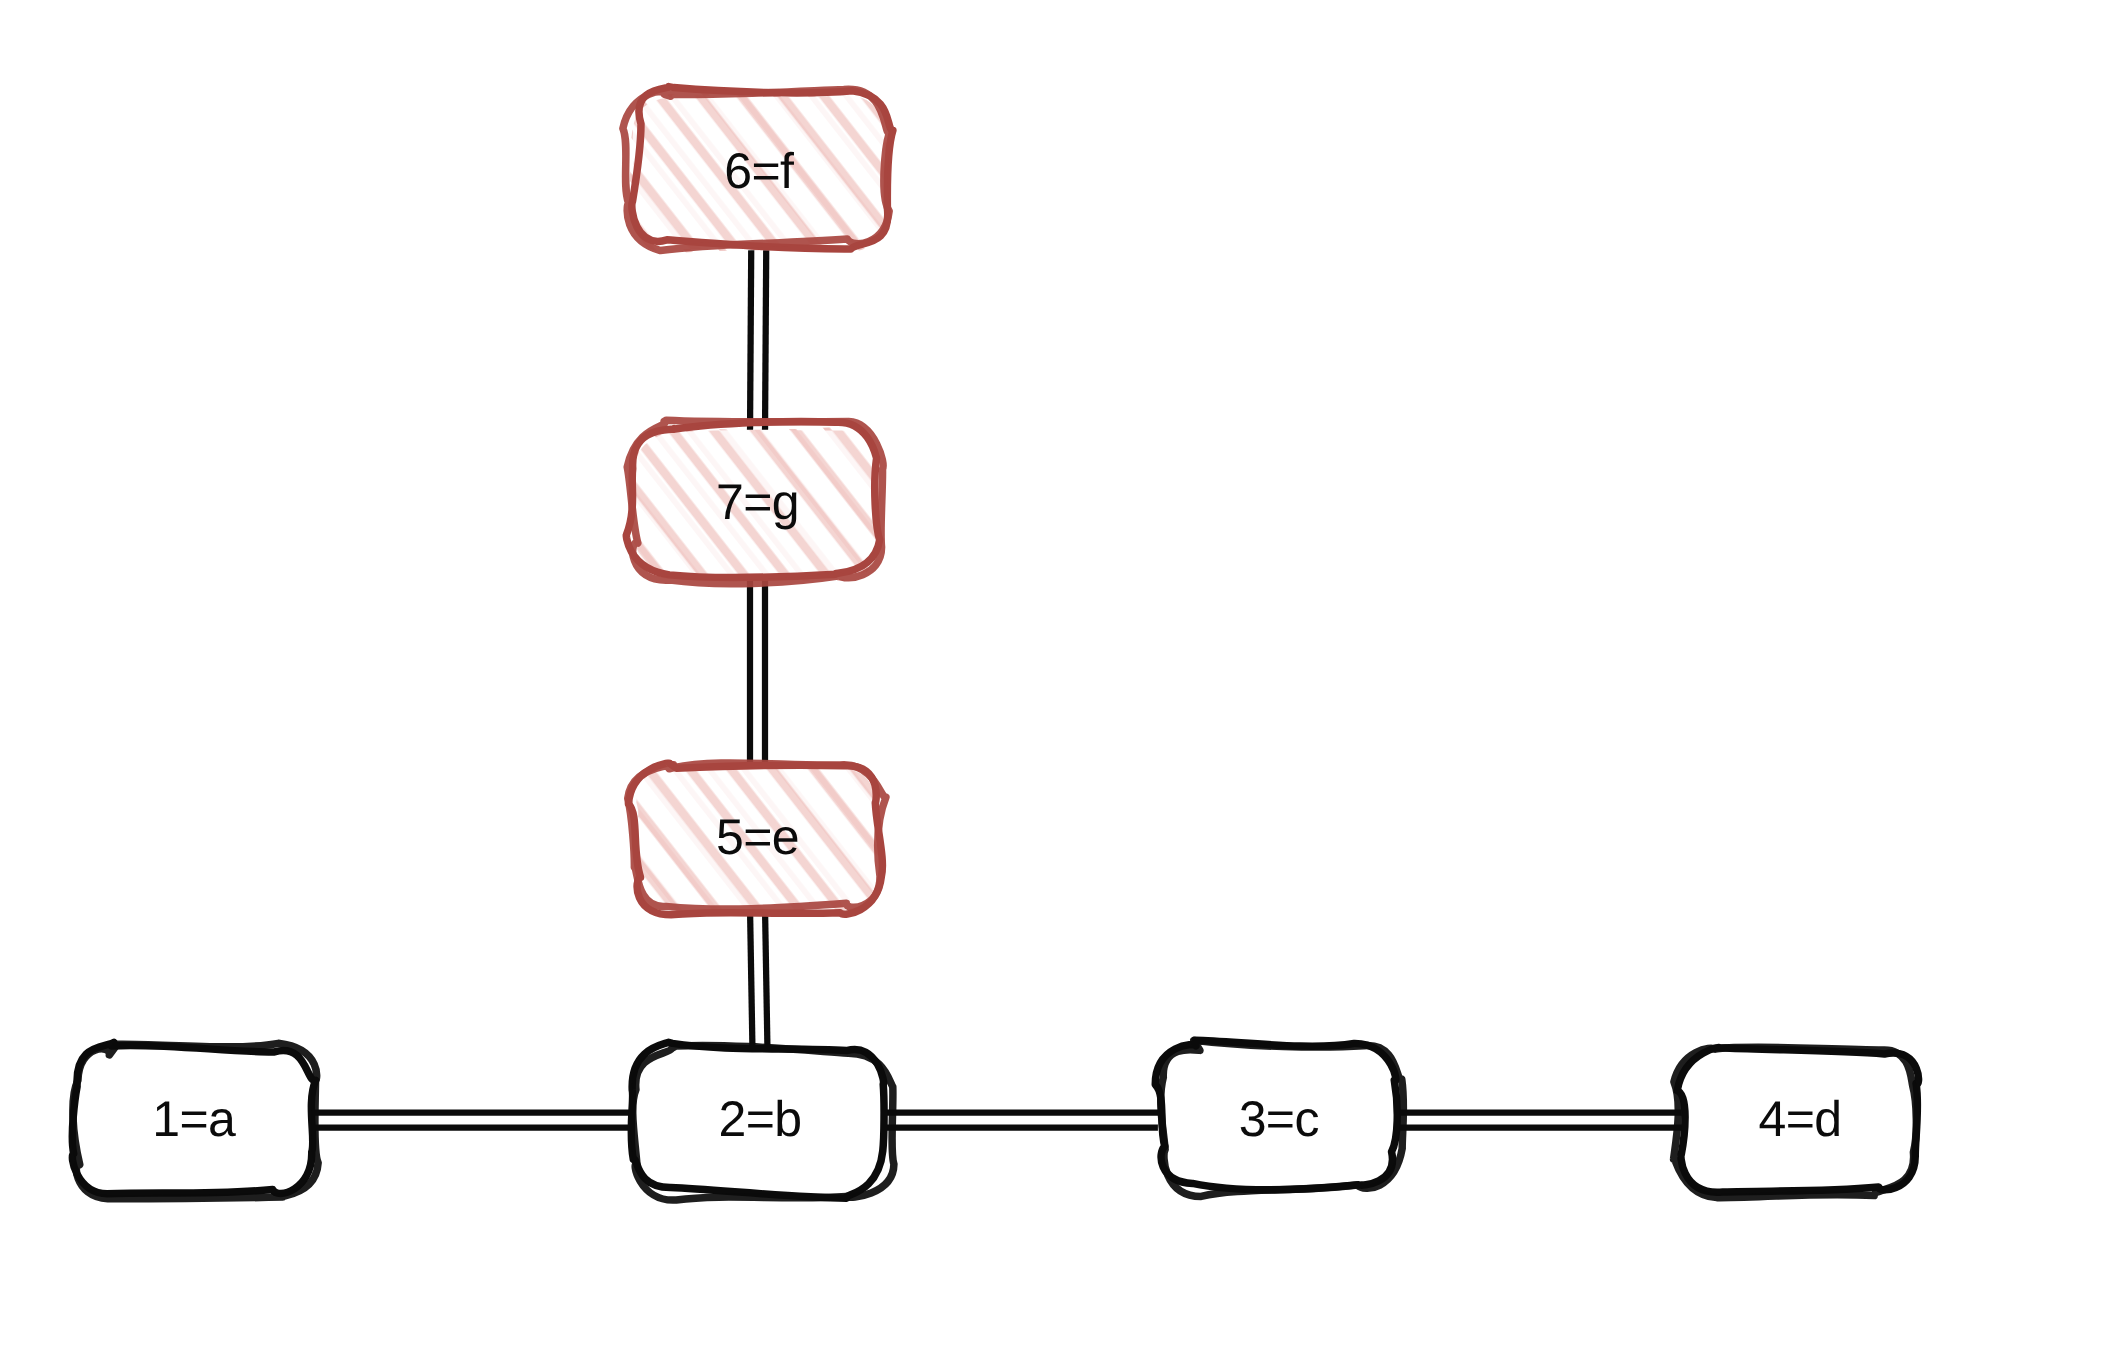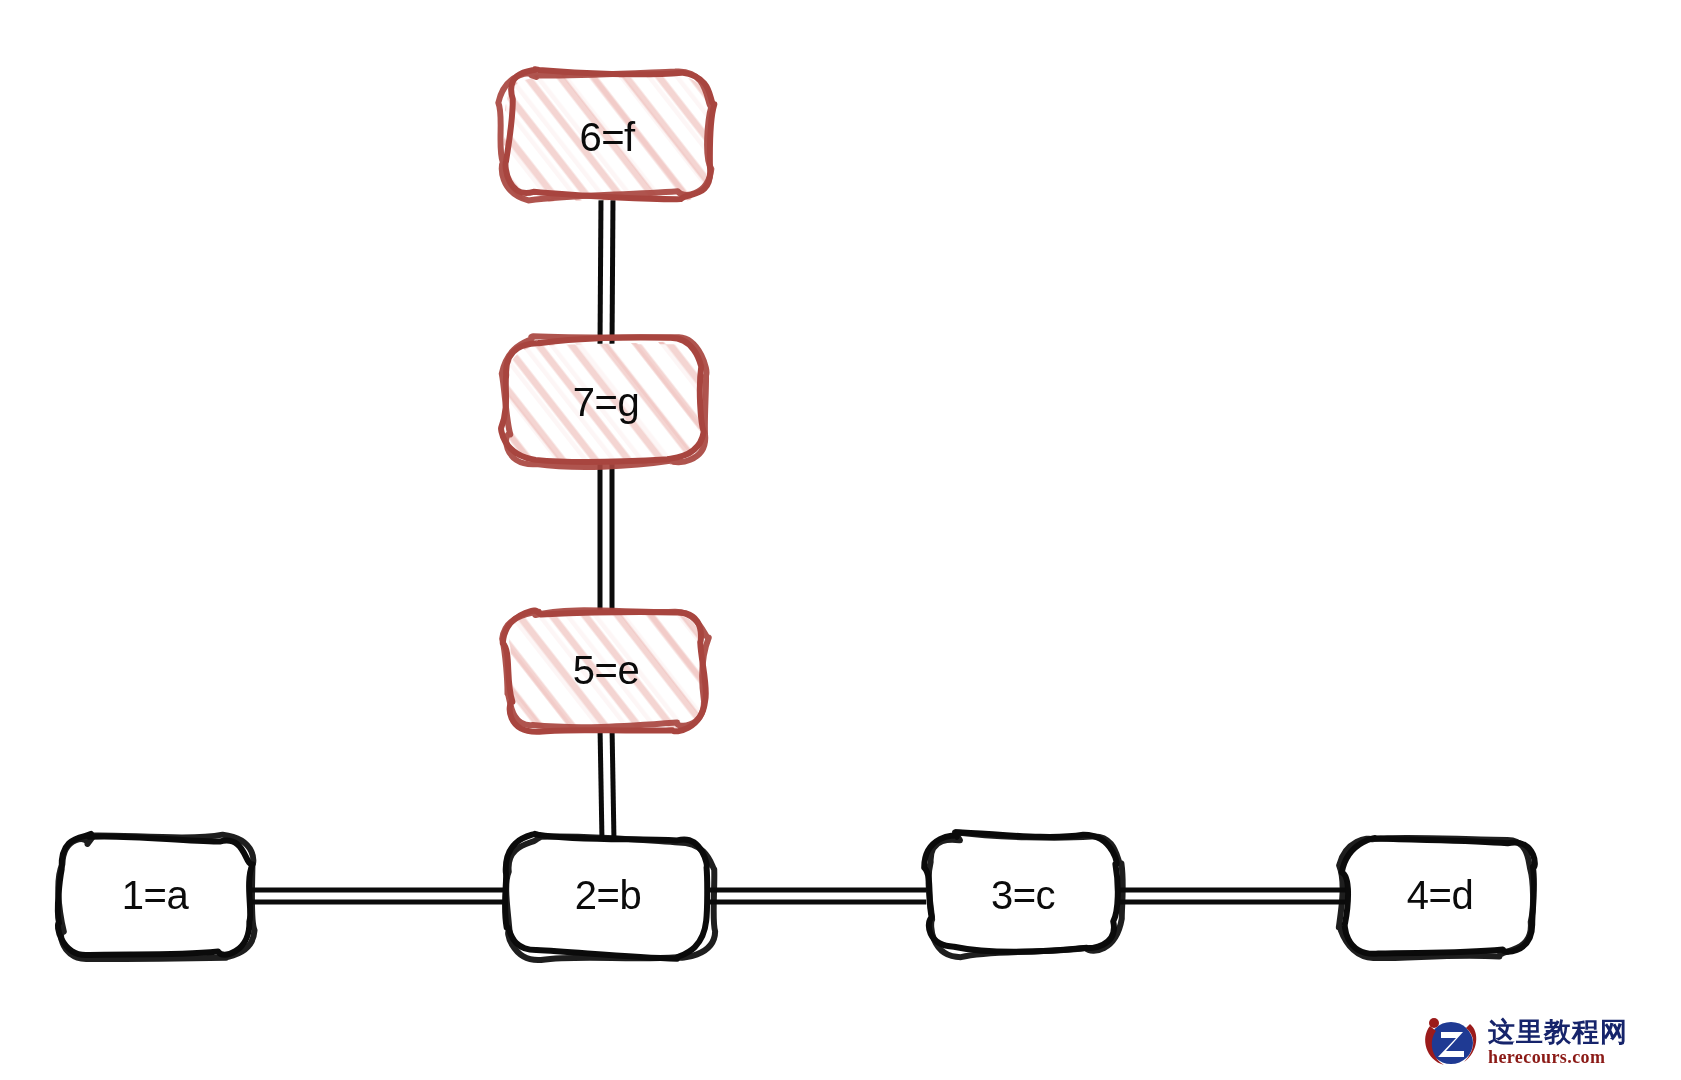--- a/index.html
+++ b/index.html
@@ -161,29 +161,14 @@
         <g>
           <path d="M 537.2404177201635 340.9603207113502 C 576.1276962350717 345.43466198674156, 636.9555646913851 344.09730243850373, 677.4160528205875 340.7174615860998 C 702.851290851995 340.92505472918276, 705.894135089309 373.39784133569236, 702.538623213786 370.7039165609534 C 706.1153406666663 393.1769815705144, 703.7433511024543 419.3069759611073, 702.5157673657014 433.916898533896 C 703.5166251664127 464.56473532508346, 673.5309559111628 464.8612225374026, 677.1203398726044 464.62610769463987 C 624.726675320336 465.4229216598547, 577.8606474895312 462.68213796717214, 536.8464751254518 462.2436003693117 C 507.3271269811444 462.29090261542746, 507.01432180521743 432.101388455183, 507.13852834824405 430.7961516381689 C 506.89896550886283 412.5266212225084, 509.3649377957289 383.56362760116514, 506.8419924091278 371.44332337423384 C 508.4471544343732 341.1719142201691, 539.4436958157195 342.2488431938686, 539.1498155615525 341.7220144277541 Z" fill="url(#hatch)" stroke="none"></path>
           <path d="M 536.508683204655 346.2077285203653 C 579.0391665957119 342.57897734645707, 633.3844628211039 344.32072520340824, 673.4811704172665 344.3647181996446 C 705.478555443221 344.61386561492174, 701.3612096313673 374.4120396682583, 702.485273958177 374.8296433698058 C 703.2968174232155 391.4627833616746, 703.4234319938921 418.3785176522464, 703.9957939402647 433.1643096230292 C 704.5161615628824 462.4600640553795, 674.752906443669 462.4620333928438, 673.6662946954212 463.4329739832007 C 624.0155176167914 459.12221065192585, 579.0818754098759 461.08290171743505, 536.6990354062053 463.4401272856352 C 510.9003403207289 463.3513567470253, 508.283143282767 429.13645005255773, 506.8514780105797 431.276387633186 C 509.3235769284999 416.67899570678316, 508.37179088679693 387.17064533376634, 507.7213659292186 374.48877811524494 C 509.573229791165 346.8595170995032, 539.3997945799026 347.30078220590985, 541.179331781659 342.5691652298296 Z" fill="url(#hatch2)" stroke="none" opacity="0.85"></path>
           <path d="M 538.8357478798533 343.34045705587624 C 574.4389080276428 338.2868987039136, 632.5046651710778 336.1788969939476, 668.2372201482008 337.8525131656101 C 697.0853329692434 335.9448820058931, 701.4808071667704 369.6615546665441, 701.2740300112748 366.36066851083217 C 698.1327129402816 388.52188143465753, 700.5511627604958 422.86150041849424, 703.7569199031018 431.78933021928617 C 699.1309509678422 461.2110602605208, 664.2049942394742 457.77787112760257, 668.82559398833 459.3089854457923 C 622.1899670528202 461.9125544777664, 570.4147791118896 463.39277145843613, 535.6482202218139 459.88977310475417 C 500.9503060960911 454.8679151851069, 500.9760880526044 426.9130322066662, 501.0248858118546 428.14236787294146 C 509.3501705351985 407.27309844022295, 504.38274234783967 386.92392936829657, 506.18973557240787 374.9763852106297 C 504.0105897584048 339.2658978422479, 539.5557481472174 344.4108181937648, 539.1215974512145 342.96729860080745 Z" fill="none" stroke="#a8453f" stroke-width="6" stroke-linecap="round" stroke-linejoin="round" opacity="1"></path>
           <path d="M 533.0625903625333 336.1580124502806 C 573.1178890003906 338.0584490313467, 631.0196641234307 337.4236112844309, 678.9584662392542 337.2192001353107 C 699.7614522607818 338.22276532800066, 708.7304415180024 371.1981236963524, 706.0159998000674 375.1877152967209 C 706.296523100369 392.8701272541052, 703.852055554675 423.25287824322135, 705.2444868144787 437.6867969113806 C 705.4097299633593 461.5234954406151, 676.0561593235732 465.0029416149496, 671.8032186072335 460.62628221960097 C 629.7575896926027 467.0302958563111, 574.1674451742635 469.2870516862194, 536.1186051401862 464.0882105888278 C 501.4859414112223 466.5985677910962, 503.29465508660985 430.2992613358885, 510.2830758743375 434.4405384126308 C 506.10915661189205 419.71149368989813, 504.5575666453492 386.7321068810914, 501.7578077329126 373.6309197585242 C 508.96098018156414 339.3803536912335, 536.0101497205953 341.80721640903835, 531.3829123984943 337.0135441431839 Z" fill="none" stroke="#a8453f" stroke-width="6" stroke-linecap="round" stroke-linejoin="round" opacity="0.92"></path>
           <text x="606" y="405" class="node-label">7=g</text>
         </g>
       </g>
   </svg>
 
-  <div id="watermark">
-    <div id="wm-logo">
-      <svg viewBox="0 0 64 60" width="64" height="60">
-        <ellipse cx="33" cy="31" rx="22" ry="21" fill="#1f3a93"></ellipse>
-        <path d="M12 14 C2 26, 8 48, 26 53 C14 46, 10 30, 18 19 Z" fill="#9b1b1b"></path>
-        <path d="M52 12 C62 20, 60 40, 46 50 C58 38, 58 24, 48 16 Z" fill="#9b1b1b"></path>
-        <circle cx="16" cy="11" r="5" fill="#9b1b1b"></circle>
-        <path d="M23 20 L45 20 L28 39 L46 39 L46 45 L20 45 L38 26 L23 26 Z" fill="#ffffff"></path>
-      </svg>
-    </div>
-    <div id="wm-text">
-      <div id="wm-cn">这里教程网</div>
-      <div id="wm-en">herecours.com</div>
-    </div>
-  </div>
 
 </div>
 
 </body></html>

